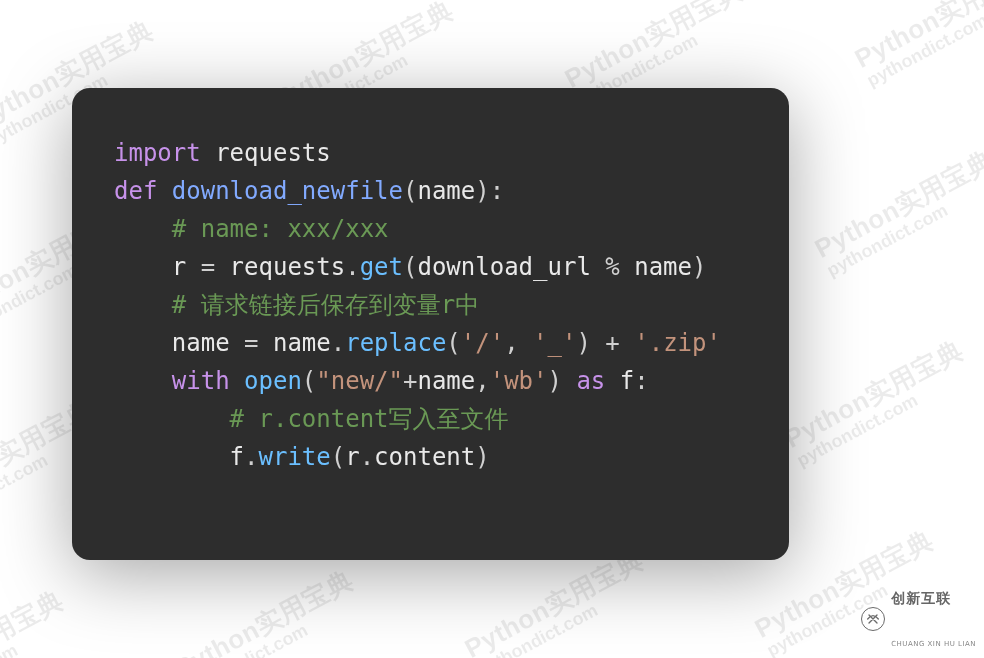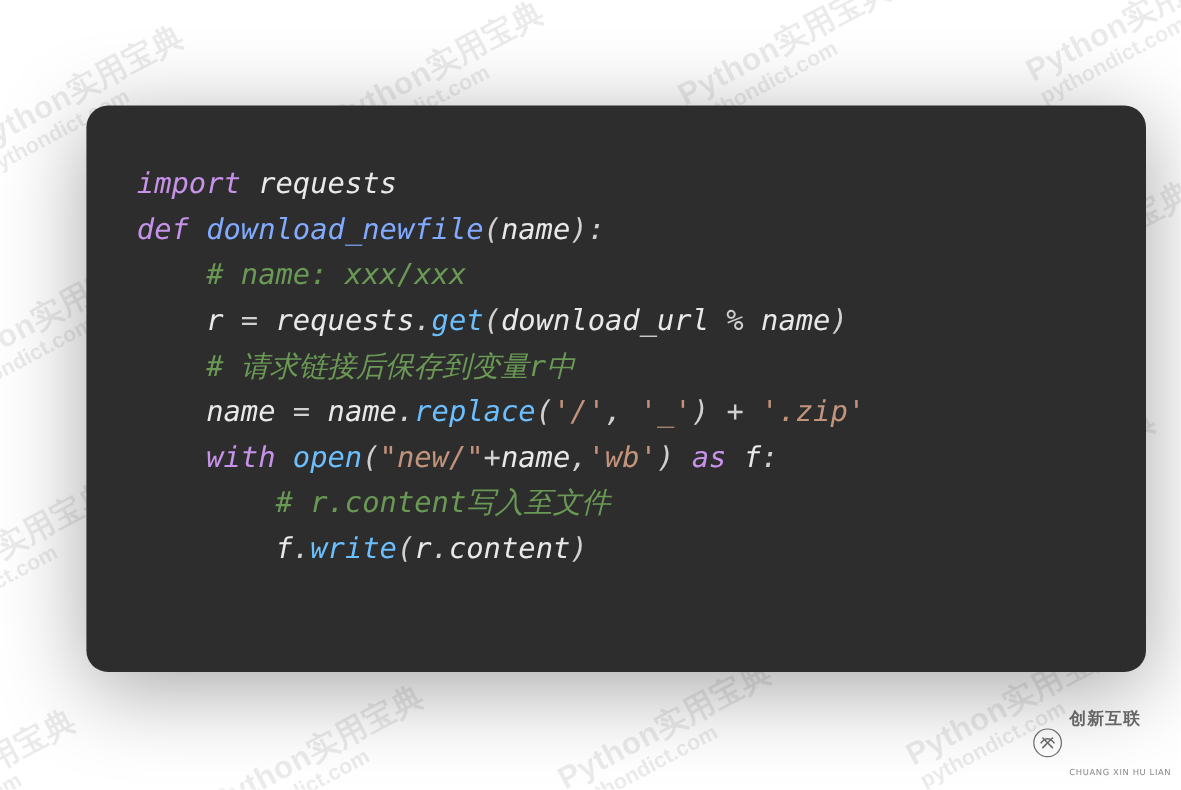--- a/index.html
+++ b/index.html
@@ -27,25 +27,24 @@
     white-space: nowrap;
     font-family: "Segoe UI", Arial, sans-serif;
   }
   .wm .t1 { font-size: 26px; letter-spacing: 0.5px; }
   .wm .t2 { font-size: 18px; display: block; margin-top: 2px; }
 
   .card-wrap {
     position: absolute;
     left: 72px;
     top: 88px;
-    width: 883px;
+    width: 717px;
     height: 472px;
     filter: drop-shadow(0 14px 36px rgba(0,0,0,0.35));
     z-index: 2;
-    font-style: italic;
   }
   .card {
     width: 100%;
     height: 100%;
     background: #2d2d2d;
     border-radius: 18px;
     padding: 46px 12px 46px 42px;
     overflow: hidden;
   }
 

